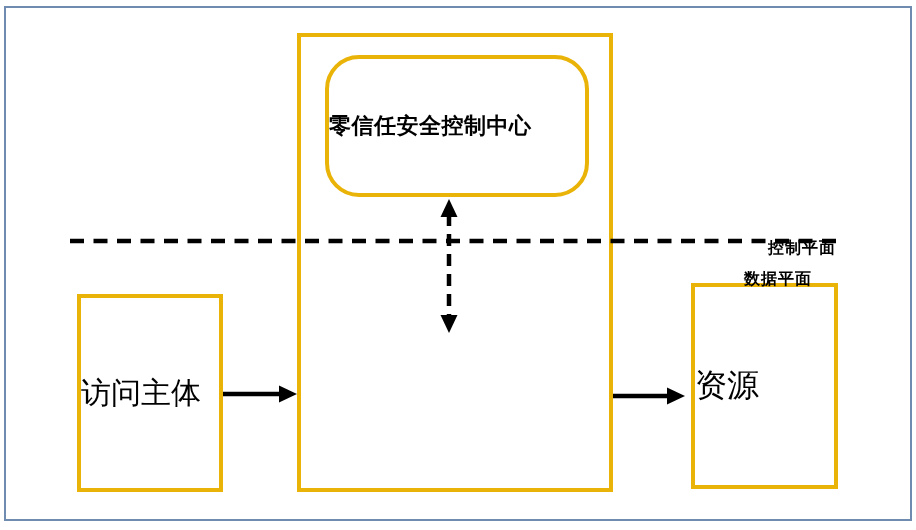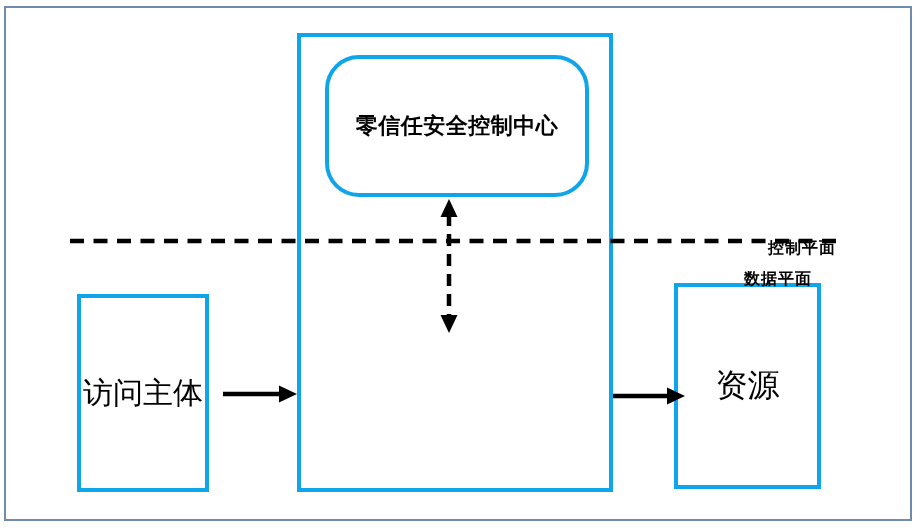--- a/index.html
+++ b/index.html
@@ -13,25 +13,24 @@
   }
   .page-border {
     position: absolute;
     left: 4px; top: 6px; right: 4px; bottom: 9px;
     border: 2px solid #6f8cb0;
     z-index: 0;
   }
   .box {
     position: absolute;
     box-sizing: border-box;
-    border: 4px solid #0ea5e9;
+    border: 4px solid #eab308;
     background: #ffffff;
     display: flex;
     align-items: center;
-    justify-content: center;
     text-align: center;
     color: #000000;
   }
   .plane-container {
     left: 297px; top: 33px;
     width: 316px; height: 459px;
     z-index: 1;
   }
   .control-center {
     left: 325px; top: 55px;
@@ -45,27 +44,27 @@
   .agent {
     left: 359px; top: 333px;
     width: 183px; height: 145px;
     border-radius: 30px;
     z-index: 2;
     font-size: 21px;
     font-weight: 700;
   }
   .subject {
     left: 77px; top: 294px;
-    width: 132px; height: 198px;
+    width: 146px; height: 198px;
     z-index: 2;
     font-size: 30px;
     font-weight: 400;
   }
   .resource {
-    left: 674px; top: 283px;
+    left: 691px; top: 283px;
     width: 147px; height: 206px;
     z-index: 2;
     font-size: 32px;
     font-weight: 400;
   }
   .arrows-svg {
     position: absolute;
     left: 0; top: 0;
     width: 916px; height: 530px;
     z-index: 3;

